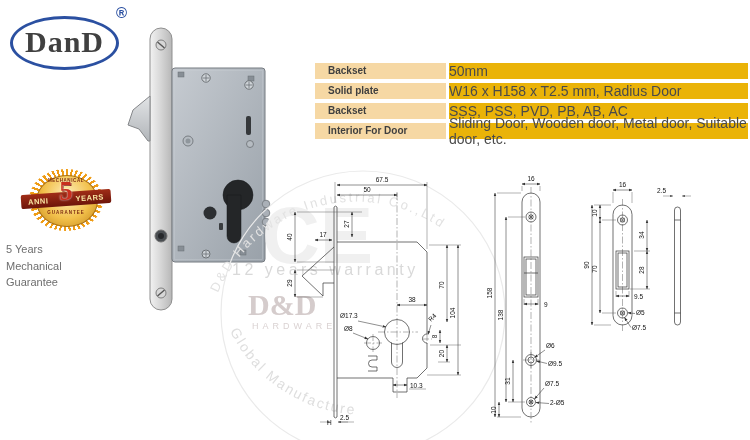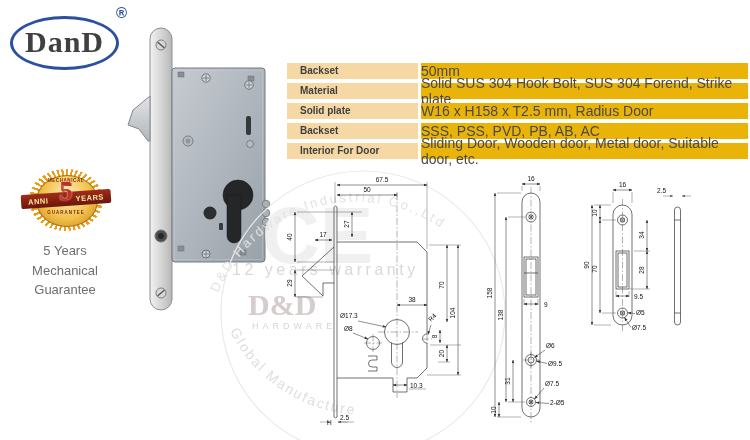--- a/index.html
+++ b/index.html
@@ -25,28 +25,28 @@
         color:#7c2a10;letter-spacing:.6px;z-index:3;}
   .guar{position:absolute;top:42px;left:0;width:84px;text-align:center;font-size:4.5px;font-weight:bold;
         color:#7c2a10;letter-spacing:1px;z-index:3;}
   .ribbon{position:absolute;left:-3px;top:24px;width:90px;height:14px;z-index:2;
           background:linear-gradient(#a02d17,#6d150a);border-radius:2px;transform:rotate(-4deg);
           display:flex;align-items:center;justify-content:space-between;padding:0 7px;box-sizing:border-box;}
   .ribbon span{color:#f7e3a0;font-size:7.5px;font-weight:bold;letter-spacing:.5px;}
   .five{position:absolute;left:0;top:8px;width:84px;text-align:center;font-size:27px;font-weight:bold;
         color:#c92e1d;z-index:4;font-family:"Liberation Serif",serif;
         text-shadow:0 0 2px #fff,1px 1px 0 #7a1208;}
-  .badge-caption{position:absolute;left:6px;top:241px;width:118px;text-align:center;color:#6e6e6e;
-                 font-size:13px;line-height:1.5;}
+  .badge-caption{position:absolute;left:6px;top:241px;width:118px;color:#6e6e6e;
+                 font-size:11px;line-height:1.5;}
 
   
   .spec{position:absolute;left:287px;top:63px;width:461px;}
   .spec-row{display:flex;gap:3px;margin-bottom:4.5px;height:15.5px;}
   .spec-label{width:131px;background:#f6d8a4;display:flex;align-items:center;padding-left:13px;
-              font-weight:bold;font-size:10px;color:#3f3f3f;box-sizing:border-box;}
+              font-weight:bold;font-size:10px;color:#3f3f3f;box-sizing:border-box;margin-left:28px;}
   .spec-value{flex:1;background:#eab308;display:flex;align-items:center;
               font-size:14px;color:#4a4a4a;}
 
   
   svg{font-family:"Liberation Sans",sans-serif;}
   .dl{stroke:#333;stroke-width:.7;fill:none;}
   .dim{stroke:#333;stroke-width:.55;fill:none;}
   .ext{stroke:#555;stroke-width:.45;fill:none;}
   .cl{stroke:#666;stroke-width:.5;fill:none;stroke-dasharray:7 2 1.5 2;}
   .ldr{stroke:#333;stroke-width:.55;fill:none;}
@@ -137,24 +137,20 @@
   <div class="badge-caption">
     <div>5 Years</div>
     <div>Mechanical</div>
     <div>Guarantee</div>
   </div>
 
   <div class="spec">
     <div class="spec-row">
       <div class="spec-label">Backset</div>
       <div class="spec-value">50mm</div>
-    </div>
-    <div class="spec-row">
-      <div class="spec-label">Material</div>
-      <div class="spec-value">Solid SUS 304 Hook Bolt, SUS 304 Forend, Strike plate</div>
     </div>
     <div class="spec-row">
       <div class="spec-label">Solid plate</div>
       <div class="spec-value">W16 x H158 x T2.5 mm, Radius Door</div>
     </div>
     <div class="spec-row">
       <div class="spec-label">Backset</div>
       <div class="spec-value">SSS, PSS, PVD, PB, AB, AC</div>
     </div>
     <div class="spec-row">

